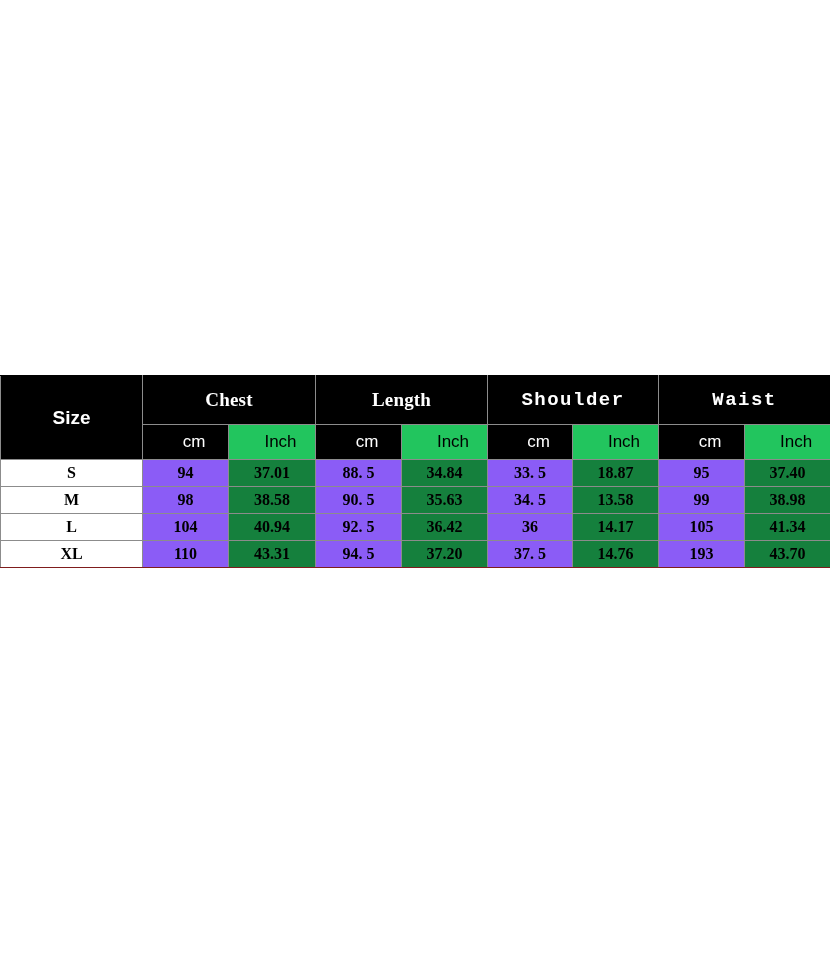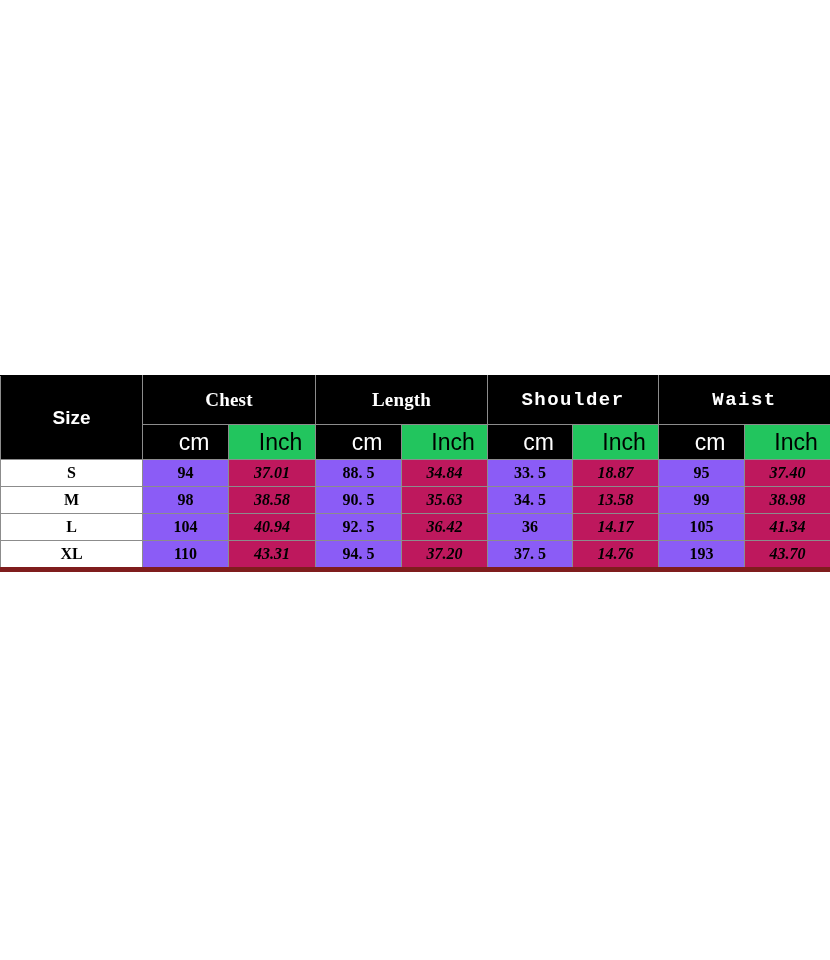--- a/index.html
+++ b/index.html
@@ -67,21 +67,21 @@
   th.grp-mono {
     font-family: "Liberation Mono", "DejaVu Sans Mono", monospace;
     font-weight: normal;
     font-size: 17px;
     letter-spacing: 1.5px;
   }
 
   
   tr.header-unit th {
     height: 34px;
-    font-size: 23px;
+    font-size: 17px;
     font-family: "Liberation Sans", sans-serif;
     font-weight: normal;
     padding-left: 17px;
   }
   th.unit-cm {
     background: #000000;
     color: #ffffff;
   }
   th.unit-inch {
     background: #22c55e;
@@ -103,32 +103,31 @@
     font-weight: bold;
     font-size: 16px;
   }
   td.cell-cm {
     background: #8b5cf6;
     color: #000000;
     font-family: "Liberation Serif", serif;
     font-weight: bold;
   }
   td.cell-inch {
-    background: #be185d;
+    background: #15803d;
     color: #000000;
     font-family: "Liberation Sans", sans-serif;
     font-weight: bold;
     font-size: 16px;
-    font-style: italic;
   }
   tr.first-data-row td {
     border-top: 1px solid #000000;
   }
   tr.last-data-row td {
-    border-bottom: 5px solid #7f1d1d;
+    border-bottom: 1px solid #7f1d1d;
   }
 
   
   col.c-size  { width: 142px; }
   col.c-cm    { width: 86px; }
   col.c-inch  { width: 87px; }
   col.c-cm2   { width: 86px; }
   col.c-inch2 { width: 86px; }
   col.c-cm3   { width: 85px; }
   col.c-inch3 { width: 86px; }

